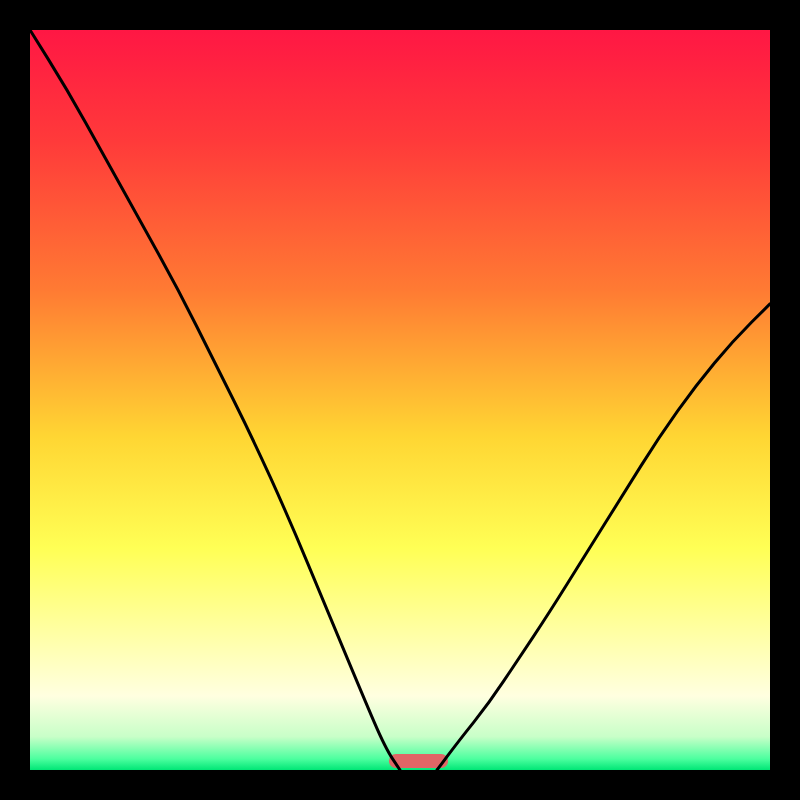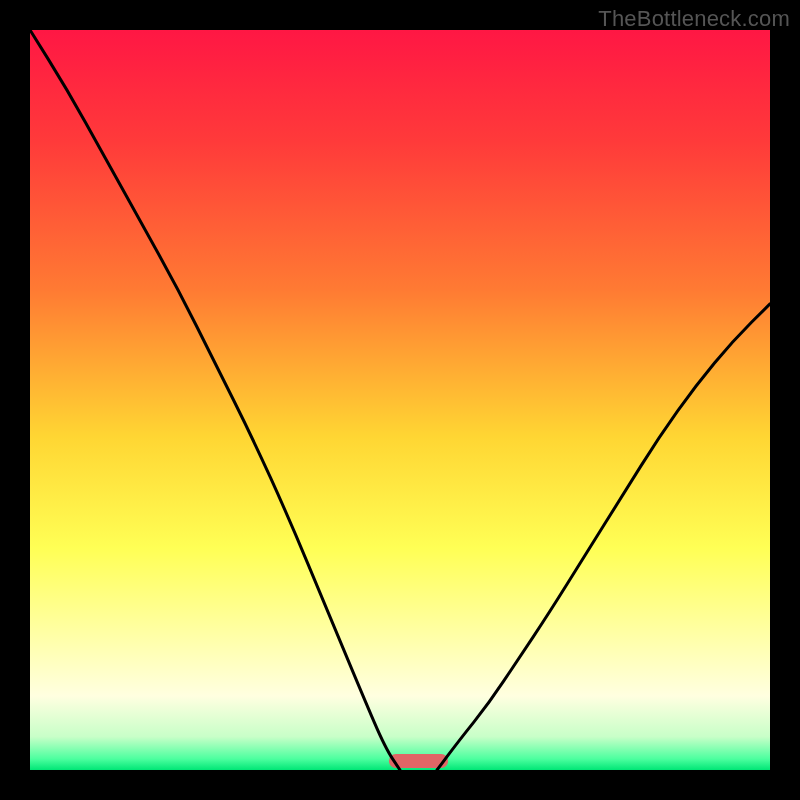--- a/index.html
+++ b/index.html
@@ -36,21 +36,20 @@
     overflow: hidden;
   }
   svg {
     display: block;
   }
 </style>
 </head>
 <body>
 
 <div class="container">
-  <div class="watermark">TheBottleneck.com</div>
   <div class="plot-area">
     <svg id="chart-svg" width="740" height="740" viewBox="0 0 740 740">
         <defs>
           <linearGradient id="bg-grad" x1="0" y1="0" x2="0" y2="1">
             <stop offset="0%" stop-color="#ff1744"></stop>
             <stop offset="15%" stop-color="#ff3a3a"></stop>
             <stop offset="35%" stop-color="#ff7a33"></stop>
             <stop offset="55.00000000000001%" stop-color="#ffd633"></stop>
             <stop offset="70%" stop-color="#ffff55"></stop>
             <stop offset="82%" stop-color="#ffffa8"></stop>

